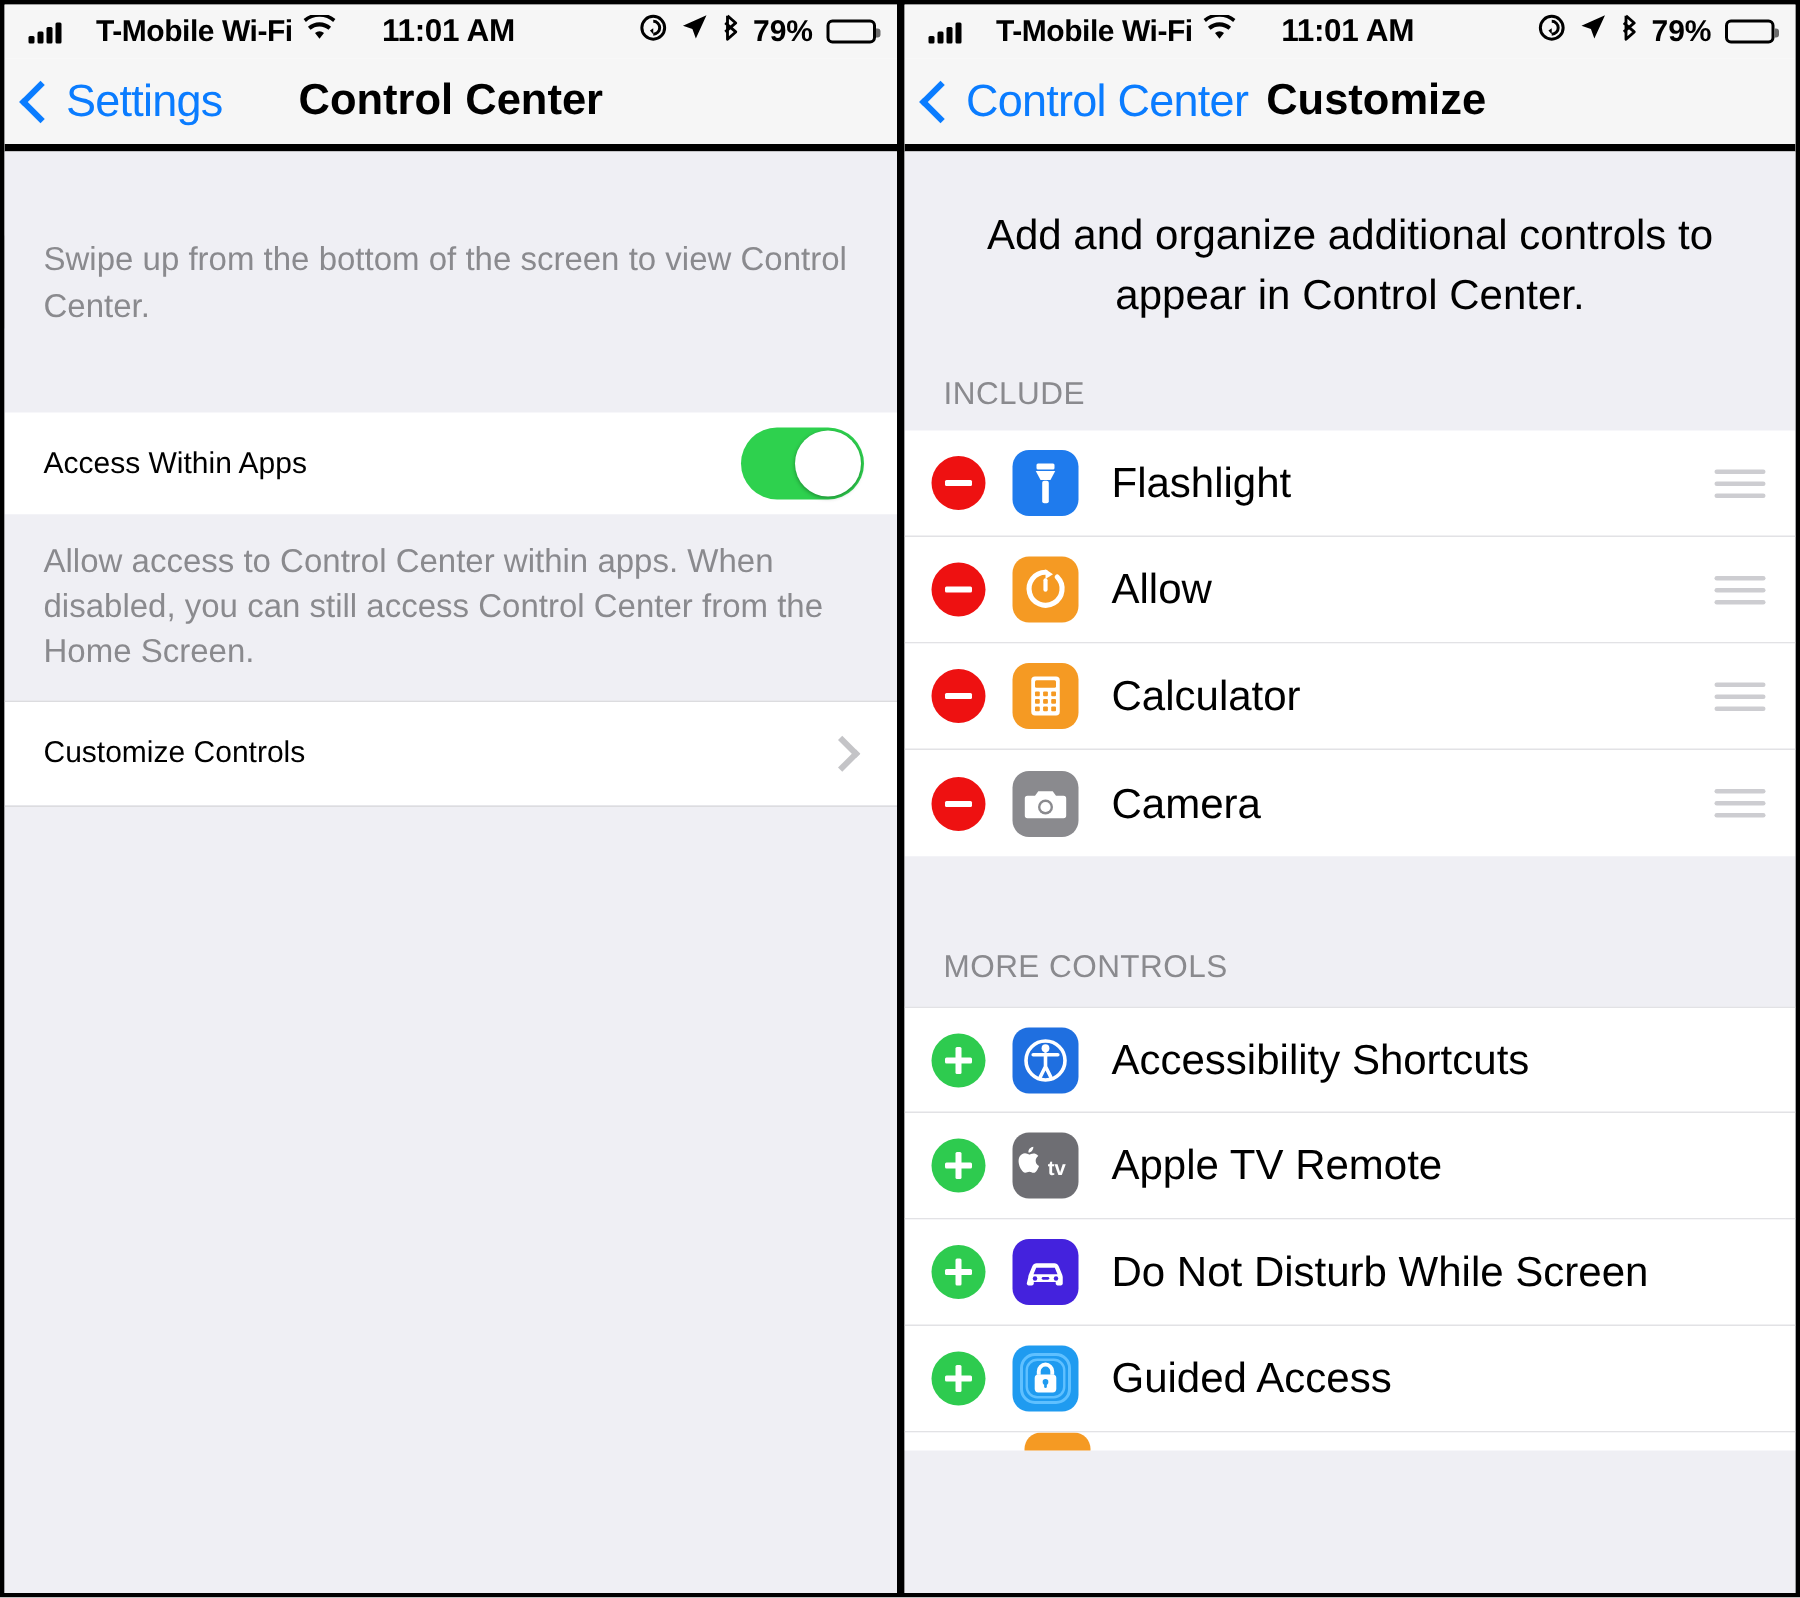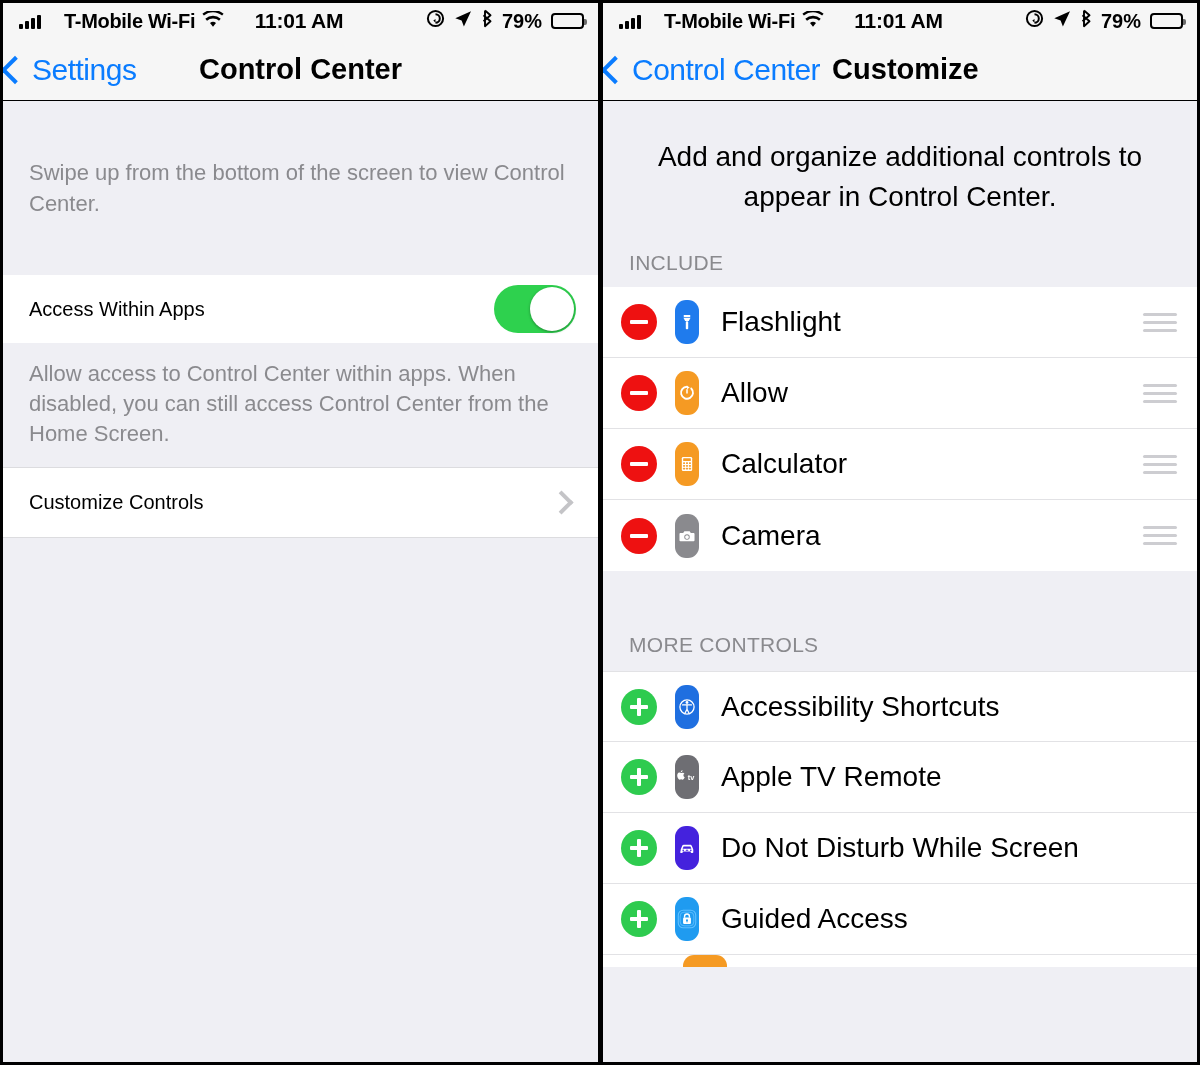--- a/index.html
+++ b/index.html
@@ -83,24 +83,24 @@
     width: 3px; height: 6px;
     background: #6b6b6b;
     border-radius: 0 2px 2px 0;
   }
   .battery .fill { height: 100%; background: #000; border-radius: 1px; }
 
   
   .nav-bar {
     height: 62px;
     background: #f6f6f6;
-    border-bottom: 1px solid #000000;
-    display: flex;
-    align-items: center;
-    padding-left: 2px;
+    border-bottom: 5px solid #000000;
+    display: flex;
+    align-items: center;
+    padding-left: 14px;
     box-sizing: border-box;
     position: relative;
   }
   .back-btn {
     display: flex;
     align-items: center;
     color: #0a7cff;
     gap: 5px;
     cursor: pointer;
   }
@@ -241,21 +241,21 @@
   .badge.add::after {
     content: "";
     position: absolute;
     left: 50%; top: 50%;
     transform: translate(-50%,-50%);
     width: 4px; height: 18px;
     background: #fff;
     border-radius: 1px;
   }
   .app-icon {
-    width: 24px; height: 44px;
+    width: 44px; height: 44px;
     border-radius: 11px;
     flex: 0 0 auto;
     margin-right: 22px;
     display: flex;
     align-items: center;
     justify-content: center;
     overflow: hidden;
   }
   .app-icon svg { display: block; }
   .ctl-label { font-size: 28px; color: #000; }

